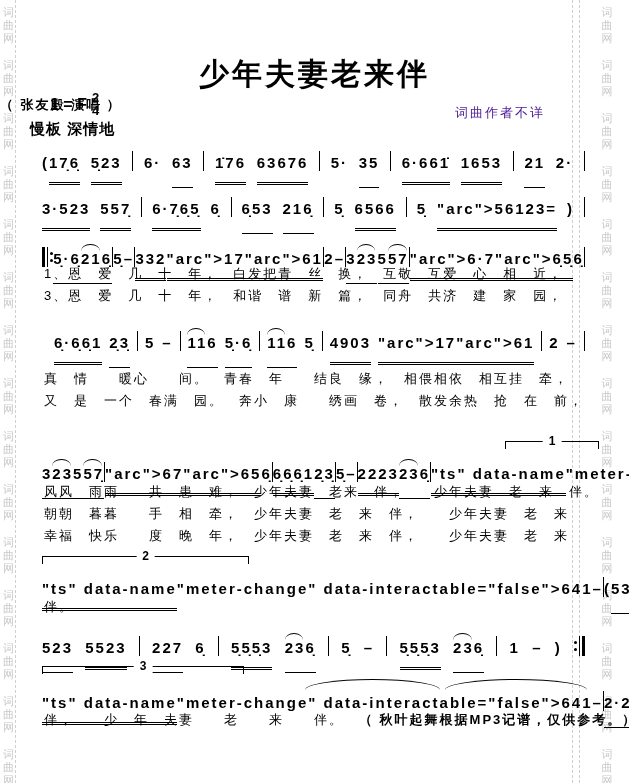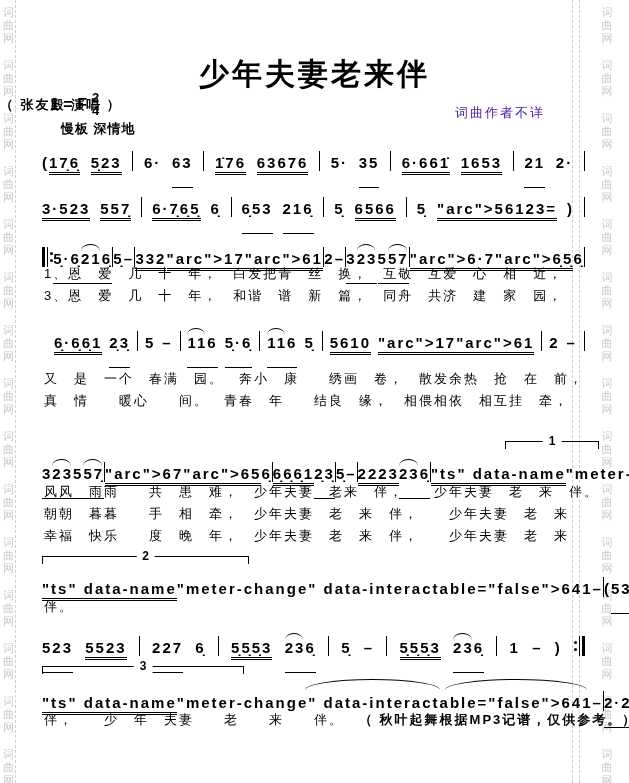--- a/index.html
+++ b/index.html
@@ -12,27 +12,27 @@
   .dash{position:absolute;top:0;bottom:0;width:0;border-left:1px dashed #cfcfcf;}
   
   .title{position:absolute;top:54px;left:0;right:0;text-align:center;
          font-size:30px;font-weight:bold;letter-spacing:3px;}
   .subtitle{position:absolute;top:96px;left:0;right:0;text-align:left;
             font-size:13px;font-weight:bold;letter-spacing:2px;}
   .credit{position:absolute;top:104px;right:84px;font-size:13px;color:#4c1d95;letter-spacing:2px;}
   .keysig{position:absolute;top:92px;left:50px;font-size:16px;font-weight:bold;display:flex;align-items:center;gap:4px;}
   .frac{display:inline-flex;flex-direction:column;text-align:center;font-size:13px;line-height:12px;font-weight:bold;}
   .frac b:first-child{border-bottom:1px solid #000;padding:0 1px;}
-  .tempo{position:absolute;top:120px;left:61px;font-size:13px;font-weight:bold;letter-spacing:1px;}
+  .tempo{position:absolute;top:120px;left:30px;font-size:15px;font-weight:bold;letter-spacing:1px;}
   
   .mline{position:absolute;left:42px;right:44px;height:26px;display:flex;
          justify-content:space-between;align-items:flex-end;}
   .grp{font-size:15px;font-weight:bold;letter-spacing:2px;white-space:nowrap;line-height:20px;}
   .u1{border-bottom:1px solid #000;padding-bottom:16px;}
-  .u2{border-bottom:3px double #000;padding-bottom:1px;}
+  .u2{border-bottom:3px double #000;padding-bottom:11px;}
   .arc{position:relative;}
   .arc::before{content:"";position:absolute;left:0;right:2px;top:-6px;height:6px;
                border-top:1px solid #000;border-radius:50% 50% 0 0/100% 100% 0 0;}
   .barline{display:inline-flex;align-items:center;gap:2px;height:22px;margin-bottom:1px;}
   .barline i{display:block;height:20px;background:#000;}
   .barline .thin{width:1px;}
   .barline .thick{width:3px;}
   .dots{display:flex;flex-direction:column;justify-content:center;gap:4px;}
   .dots b{display:block;width:3px;height:3px;background:#000;border-radius:50%;}
   
@@ -340,34 +340,34 @@
       <span class="grp"><span class="u1"><span class="arc">11</span>6</span></span>
       <span class="grp"><span class="u1">5̣·6̣</span></span>
       <span class="barline">
         <i class="thin"></i>
       </span>
       <span class="grp"><span class="u1"><span class="arc">11</span>6</span></span>
       <span class="grp">5̣</span>
       <span class="barline">
         <i class="thin"></i>
       </span>
-      <span class="grp"><span class="u2">5610</span></span>
+      <span class="grp"><span class="u2">4903</span></span>
       <span class="grp"><span class="u2"><span class<="" span="">"arc"&gt;17</span><span class<span="" class="u2">"arc"&gt;61</span></span></span>
       <span class="barline">
         <i class="thin"></i>
       </span>
       <span class="grp">2</span>
       <span class="grp">–</span>
       <span class="barline">
         <i class="thin"></i>
       </span>
     </div>
   <div class="lyr" style="top:368px;">
+    <div>真　情　　暖心　　间。　青春　年　　结良　缘，　相偎相依　相互挂　牵，</div>
     <div>又　是　一个　春满　园。　奔小　康　　绣画　卷，　散发余热　抢　在　前，</div>
-    <div>真　情　　暖心　　间。　青春　年　　结良　缘，　相偎相依　相互挂　牵，</div>
   </div>
 
   <div class="volta" style="top:441px;left:505px;width:92px;">
     <span>1</span>
   </div>
   <div class="mline" style="top:458px;">
       <span class="grp"><span class="u1">3<span class="arc">23</span></span></span>
       <span class="grp"><span class="u1">5<span class="arc">57̣</span></span></span>
       <span class="barline">
         <i class="thin"></i>

